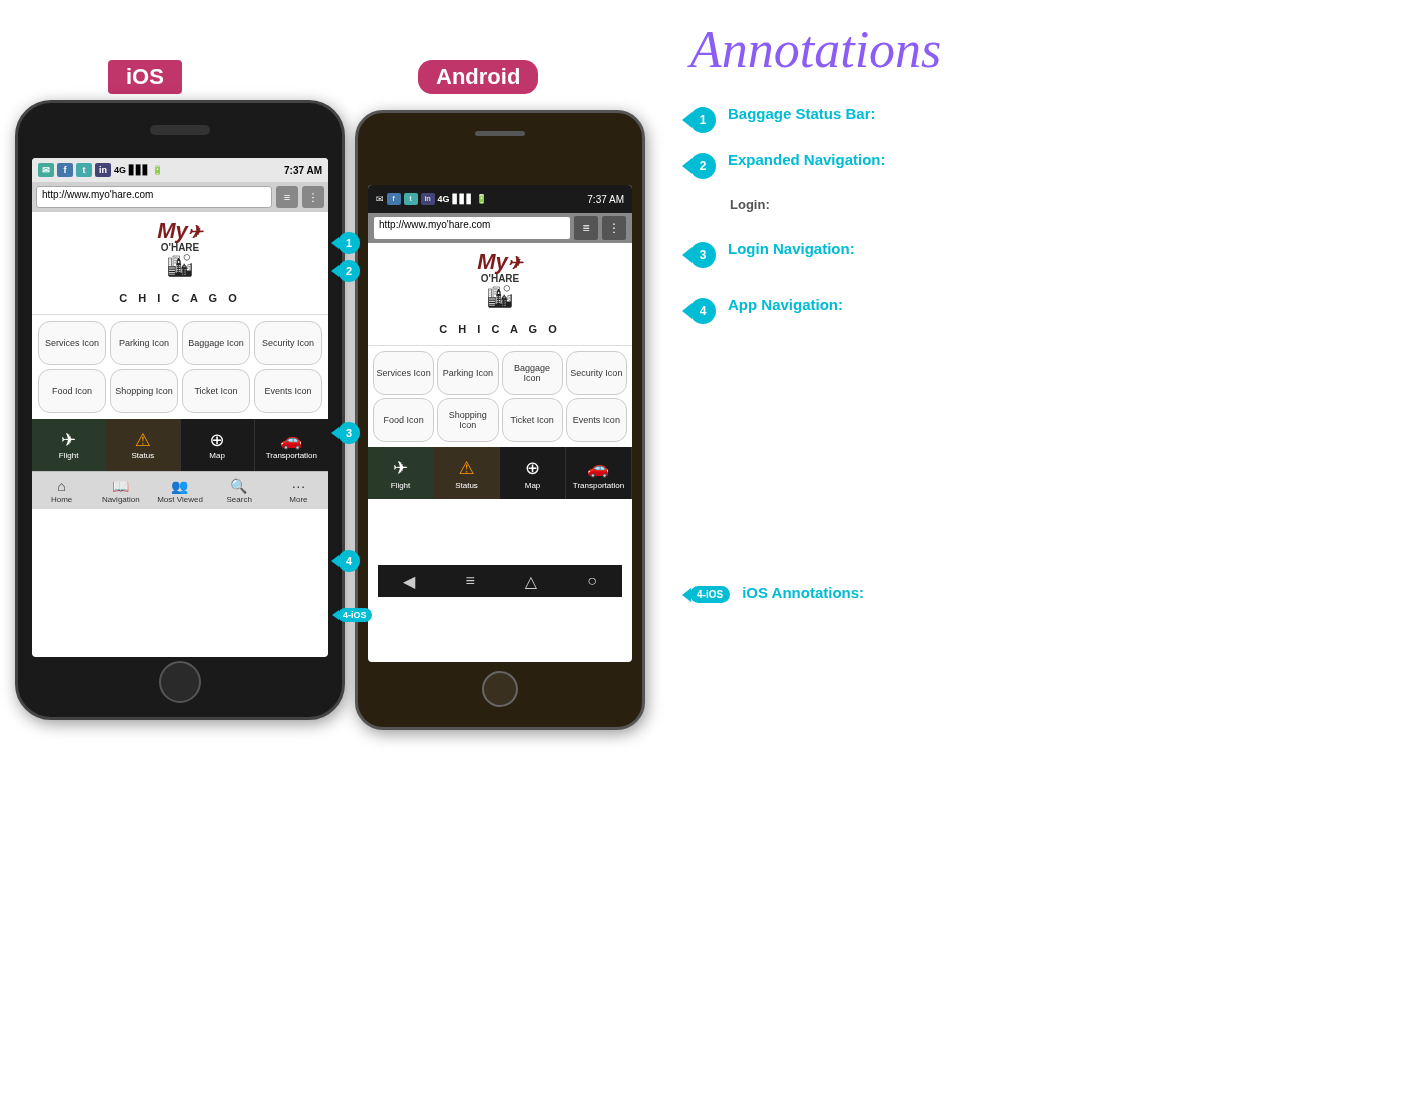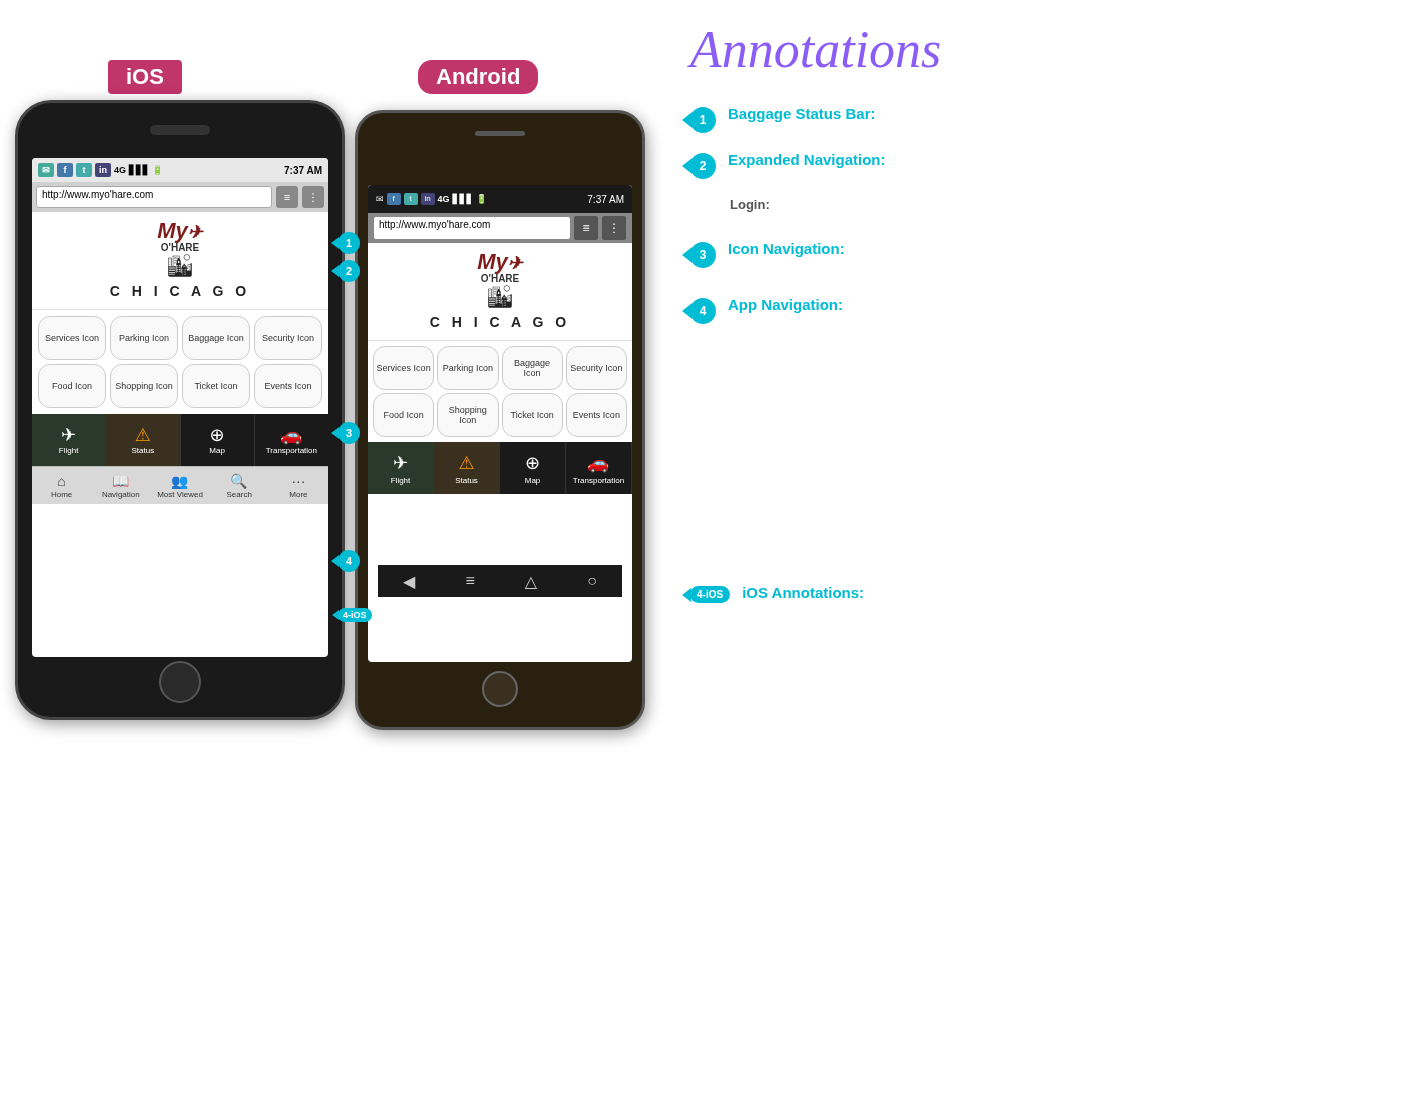--- a/index.html
+++ b/index.html
@@ -214,25 +214,25 @@
     .logo-text {
       font-size: 18px;
       font-style: italic;
       font-weight: bold;
       color: #7f1d1d;
       font-family: Liberation Sans, sans-serif;
       line-height: 1;
     }
     .logo-text .my { font-size: 22px; }
     .logo-sub {
-      font-size: 14px;
+      font-size: 11px;
       letter-spacing: 4px;
       font-weight: bold;
       color: #222;
-      margin-top: 6px;
+      margin-top: 15px;
     }
     .logo-skyline {
       font-size: 22px;
       line-height: 1;
       color: #222;
       margin: 2px 0;
     }
 
     
     .icon-grid {
@@ -667,21 +667,21 @@
 
   <div class="annotation-item" style="margin-top:8px;margin-left:40px;">
     <div>
       <div class="ann-title" style="color:#555;font-size:13px;">Login:</div>
     </div>
   </div>
 
   <div class="annotation-item" style="margin-top:28px;">
     <div class="ann-badge">3</div>
     <div>
-      <div class="ann-title">Icon Navigation:</div>
+      <div class="ann-title">Login Navigation:</div>
     </div>
   </div>
 
   <div class="annotation-item" style="margin-top:28px;">
     <div class="ann-badge">4</div>
     <div>
       <div class="ann-title">App Navigation:</div>
     </div>
   </div>
 

